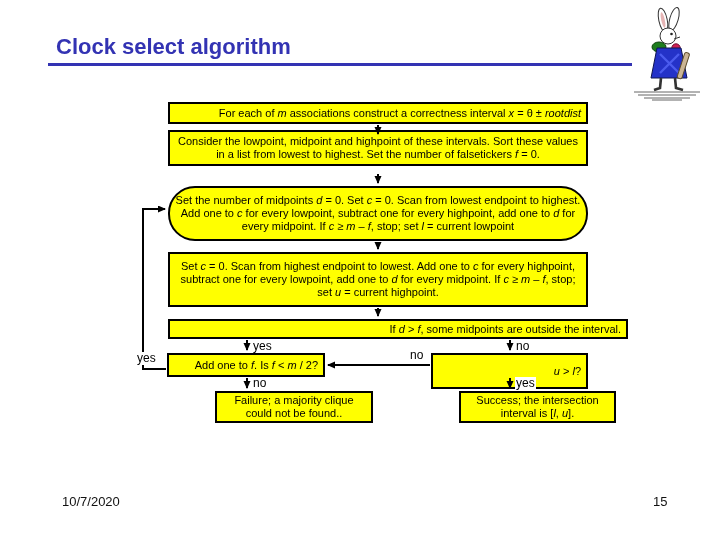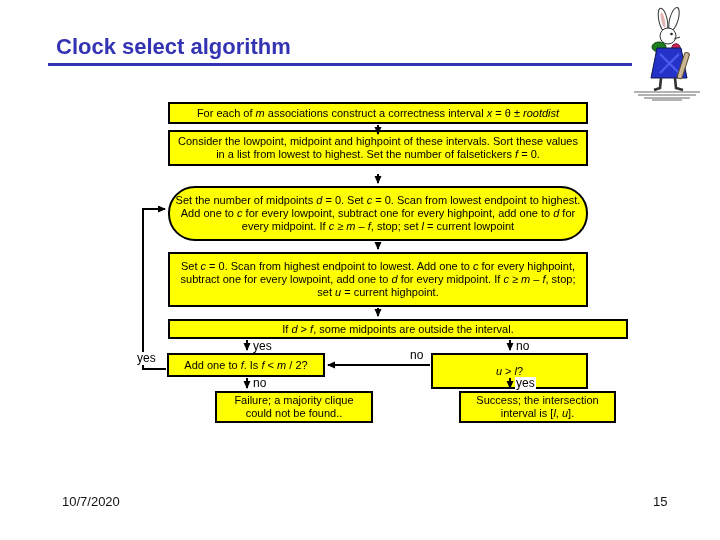--- a/index.html
+++ b/index.html
@@ -13,21 +13,21 @@
   body{width:720px;height:540px;background:var(--bg);font-family:"Liberation Sans","DejaVu Sans",sans-serif;}
   .slide{position:relative;width:720px;height:540px;background:var(--bg);overflow:hidden;text-decoration:underline;}
 
   .title{position:absolute;left:56px;top:34px;font-size:22px;font-weight:bold;color:var(--title-blue);letter-spacing:0px;}
   .title-rule{position:absolute;left:48px;top:63px;width:584px;height:3px;background:var(--title-blue);}
 
   .rabbit{position:absolute;left:630px;top:6px;width:74px;height:96px;}
 
   .fbox{position:absolute;background:var(--box-fill);border:2px solid var(--box-border);
         color:var(--text-color);font-size:11px;line-height:13px;text-align:center;
-        display:flex;align-items:center;justify-content:center;padding:1px 5px;}
+        display:flex;align-items:center;justify-content:flex-end;padding:1px 5px;}
   .b-intro   {left:168px;top:102px;width:420px;height:22px;}
   .b-sort    {left:168px;top:130px;width:420px;height:36px;}
   .b-scanlow {left:168px;top:186px;width:420px;height:55px;border-radius:27px;}
   .b-scanhigh{left:168px;top:252px;width:420px;height:55px;}
   .b-midchk  {left:168px;top:319px;width:460px;height:20px;}
   .b-addf    {left:167px;top:353px;width:158px;height:24px;}
   .b-ugtl    {left:431px;top:353px;width:157px;height:36px;}
   .b-fail    {left:167px;top:391px;width:158px;height:32px;margin-left:48px;}
   .b-succ    {left:431px;top:391px;width:157px;height:32px;margin-left:28px;}
 

